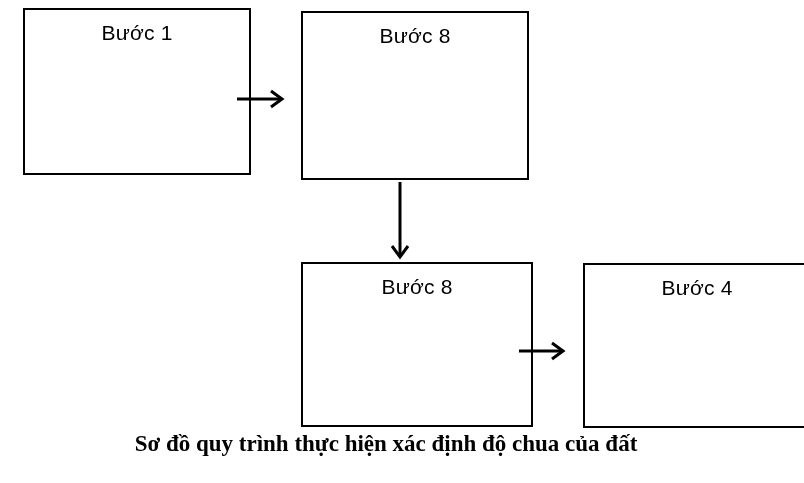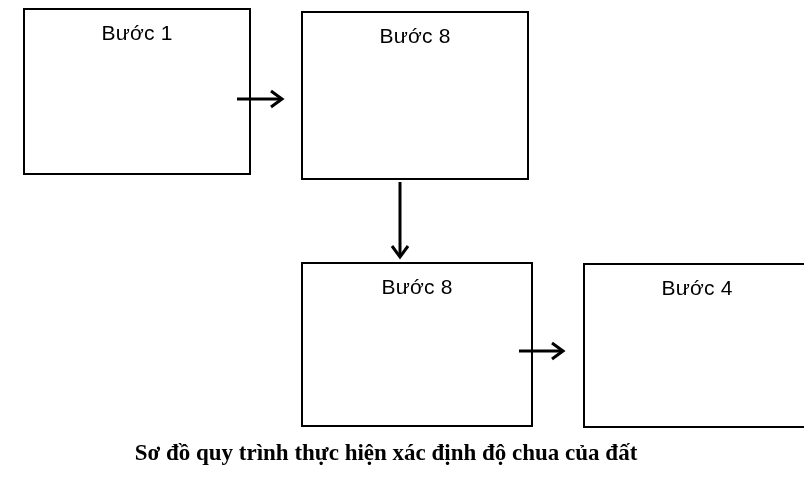--- a/index.html
+++ b/index.html
@@ -39,21 +39,21 @@
     position: absolute;
     left: 0;
     top: 0;
     width: 804px;
     height: 483px;
     pointer-events: none;
   }
   .caption {
     position: absolute;
     left: 0;
-    top: 440px;
+    top: 431px;
     width: 772px;
     text-align: center;
     font-family: "Liberation Serif", serif;
     font-weight: bold;
     font-size: 23px;
     color: #000000;
   }
 </style>
 </head>
 <body>

